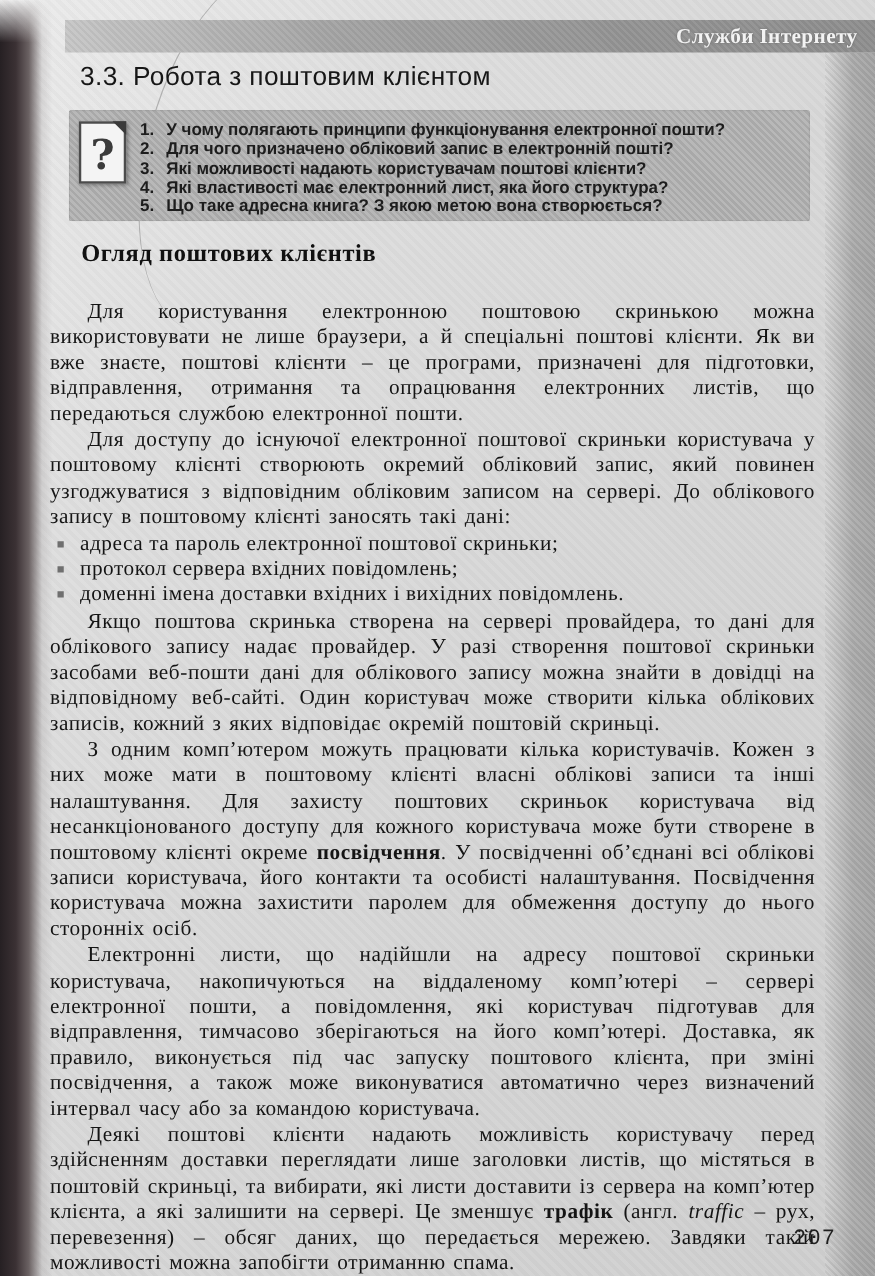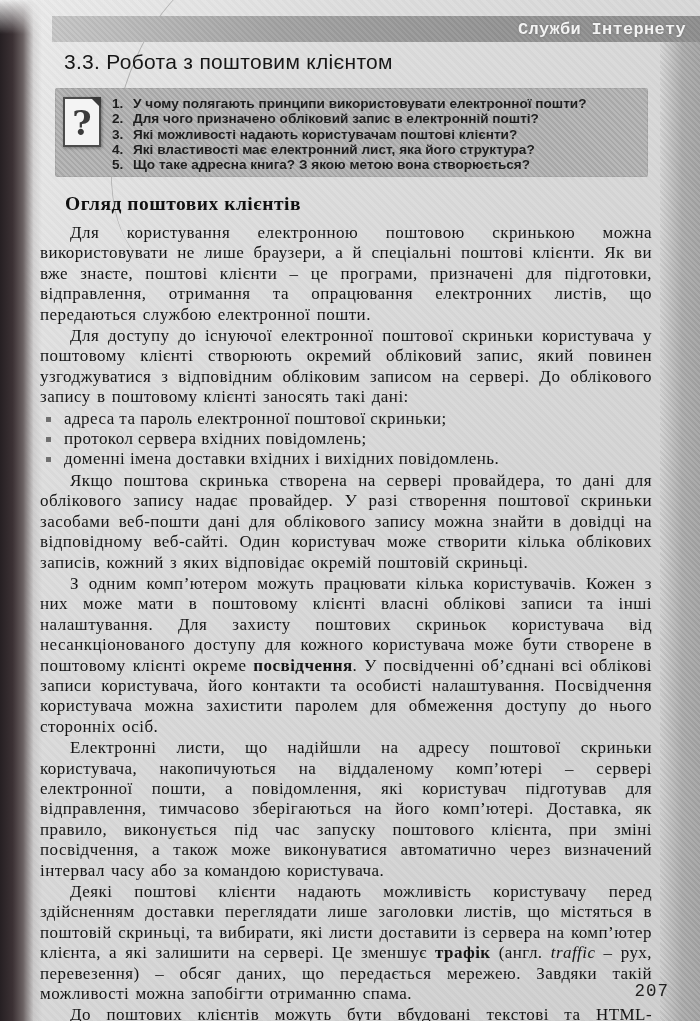--- a/index.html
+++ b/index.html
@@ -28,21 +28,21 @@
   .crease{
     position:absolute;left:118px;top:-30px;width:150px;height:300px;border-radius:50%;
     border-left:1px solid rgba(125,125,125,.5);transform:rotate(15deg);pointer-events:none;
   }
   .running-header{
     position:absolute;top:16px;left:52px;right:0;height:26px;box-sizing:border-box;
     display:flex;align-items:center;justify-content:flex-end;padding-right:14px;
     background:
       repeating-linear-gradient(45deg, rgba(255,255,255,.04) 0 2px, rgba(0,0,0,.04) 2px 4px),
       linear-gradient(to right,#c7c7c7 0%,#a3a3a3 35%,#949494 70%,#8f8f8f 100%);
-    font-family:Liberation Mono, monospace;font-weight:700;font-size:17px;
+    font-family:Liberation Serif, serif;font-weight:700;font-size:17px;
     color:#f3f3f3;text-shadow:0 0 2px rgba(70,70,70,.55);letter-spacing:.3px;
   }
   .section-title{
     position:absolute;top:50px;left:64px;
     font-family:"Liberation Sans",sans-serif;font-weight:400;font-size:21px;color:#161616;
     letter-spacing:.3px;
   }
   .questions-box{
     position:absolute;left:55px;top:88px;width:593px;height:89px;box-sizing:border-box;
     padding:7px 8px 6px 6px;border-radius:2px;display:flex;align-items:flex-start;
@@ -66,21 +66,21 @@
     color:#3b3b3b;margin-top:2px;
   }
   .q-list{flex:1;padding-top:1px;}
   .q-row{
     display:flex;font-family:"Liberation Sans",sans-serif;font-weight:700;
     font-size:13.6px;line-height:15.3px;color:#1d1d1d;
   }
   .q-num{flex:none;width:21px;}
   .article{position:absolute;left:40px;top:193px;width:612px;color:#141414;}
   .article h2{
-    margin:0 0 8px 25px;font-family:"Liberation Serif",serif;
+    margin:0 0 24px 25px;font-family:"Liberation Serif",serif;
     font-weight:700;font-size:19.5px;color:#101010;letter-spacing:.5px;
   }
   .article p{
     margin:0 0 1px 0;text-indent:30px;text-align:justify;
     font-size:17px;line-height:20.4px;letter-spacing:.45px;word-spacing:1.5px;font-family:Liberation Serif, serif;
   }
   .article ul{margin:0 0 1px 0;padding:0;list-style:none;}
   .article li{
     display:flex;font-size:17px;line-height:20.4px;letter-spacing:.45px;
   }
@@ -108,21 +108,21 @@
   <div class="section-title">3.3. Робота з поштовим клієнтом</div>
 
   <div class="questions-box">
     <div class="q-icon">
       <span class="fold"></span>
       <span class="glyph">?</span>
     </div>
     <div class="q-list">
         <div class="q-row">
           <span class="q-num">1.</span>
-          <span class="q-text">У чому полягають принципи використовувати електронної пошти?</span>
+          <span class="q-text">У чому полягають принципи функціонування електронної пошти?</span>
         </div>
         <div class="q-row">
           <span class="q-num">2.</span>
           <span class="q-text">Для чого призначено обліковий запис в електронній пошті?</span>
         </div>
         <div class="q-row">
           <span class="q-num">3.</span>
           <span class="q-text">Які можливості надають користувачам поштові клієнти?</span>
         </div>
         <div class="q-row">

